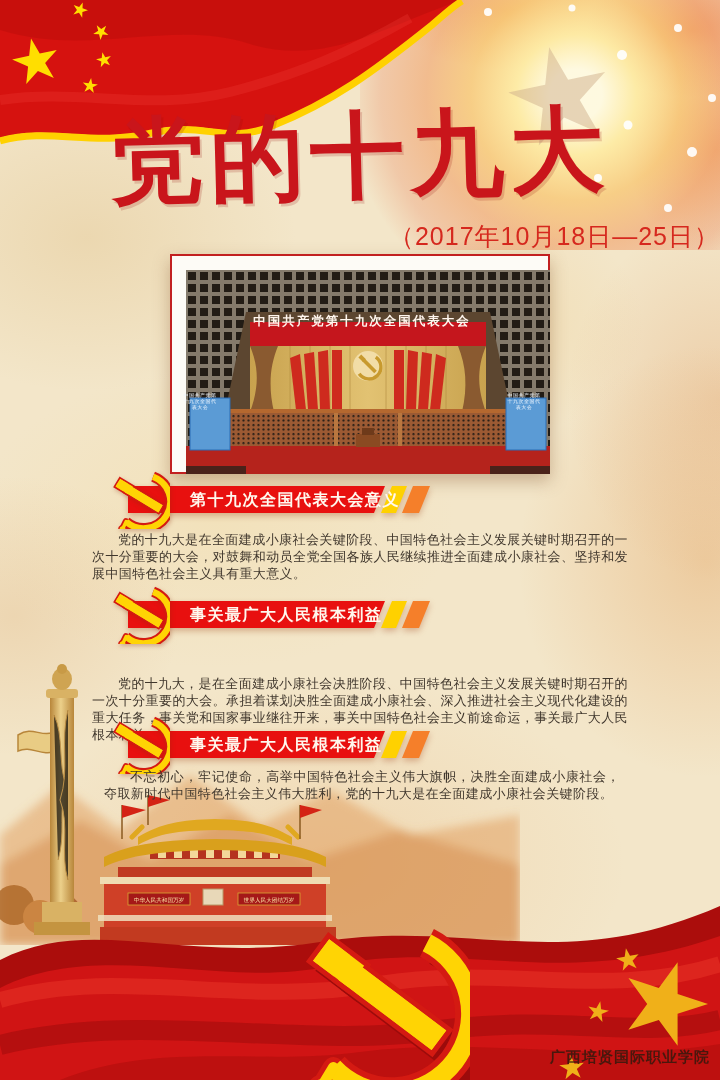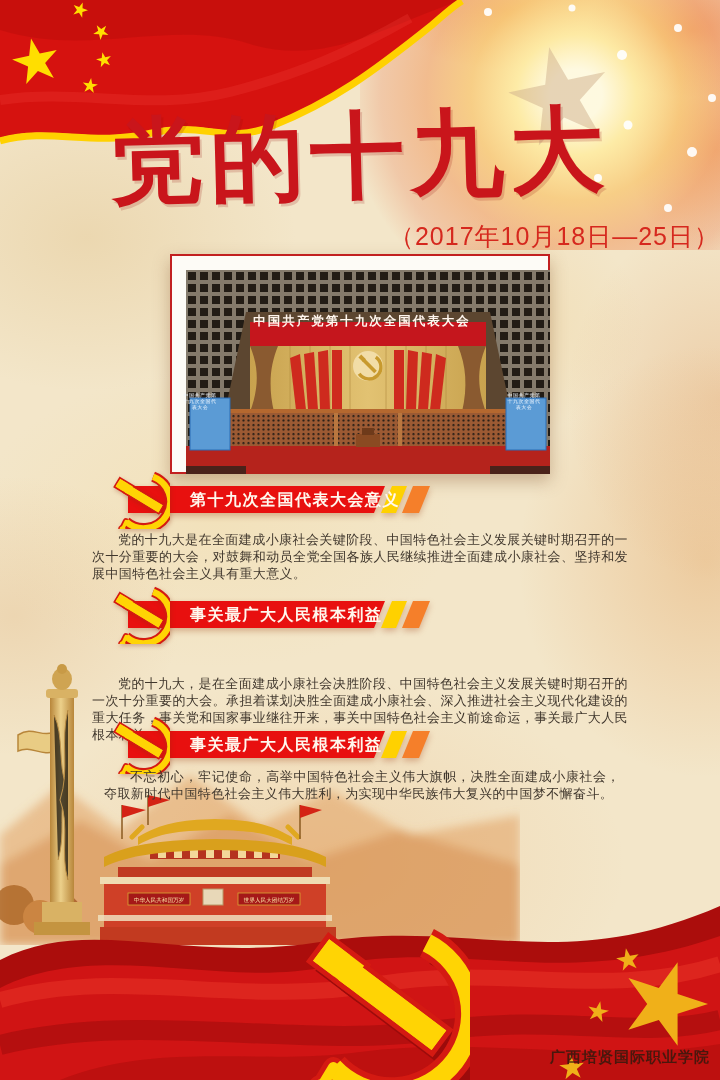--- a/index.html
+++ b/index.html
@@ -261,21 +261,21 @@
           <polygon points="0,0 257,0 246,27 0,27" fill="#e8100f"></polygon>
           <polygon points="264,0 279,0 268,27 253,27" fill="#ffd100"></polygon>
           <polygon points="285,0 302,0 291,27 274,27" fill="#f57f2a"></polygon>
         </svg>
         <span class="label">事关最广大人民根本利益</span>
       </div>
       <svg class="sec-emblem" width="58" height="58" viewBox="0 0 100 100">
         <use href="#hs-gold" transform="rotate(-14 50 50)"></use>
       </svg>
     </div>
-    <p class="body-text">不忘初心，牢记使命，高举中国特色社会主义伟大旗帜，决胜全面建成小康社会，夺取新时代中国特色社会主义伟大胜利，为实现中华民族伟大复兴的中国梦不懈奋斗。</p>
+    <p class="body-text">不忘初心，牢记使命，高举中国特色社会主义伟大旗帜，决胜全面建成小康社会，夺取新时代中国特色社会主义伟大胜利，党的十九大是在全面建成小康社会关键阶段。</p>
   </section>
 
   <svg class="layer scenery" width="520" height="290" viewBox="0 0 520 290">
     <defs>
       <linearGradient id="goldcol" x1="0" y1="0" x2="1" y2="0">
         <stop offset="0" stop-color="#b8863a"></stop>
           <stop offset=".45" stop-color="#ecd08a"></stop>
           <stop offset="1" stop-color="#b8863a"></stop>
       </linearGradient>
       <filter id="soft">

